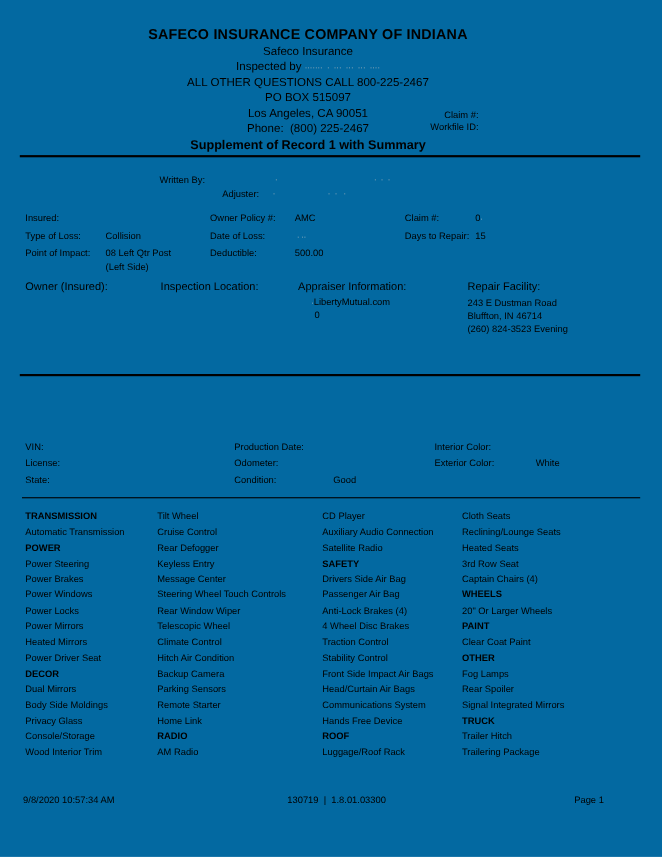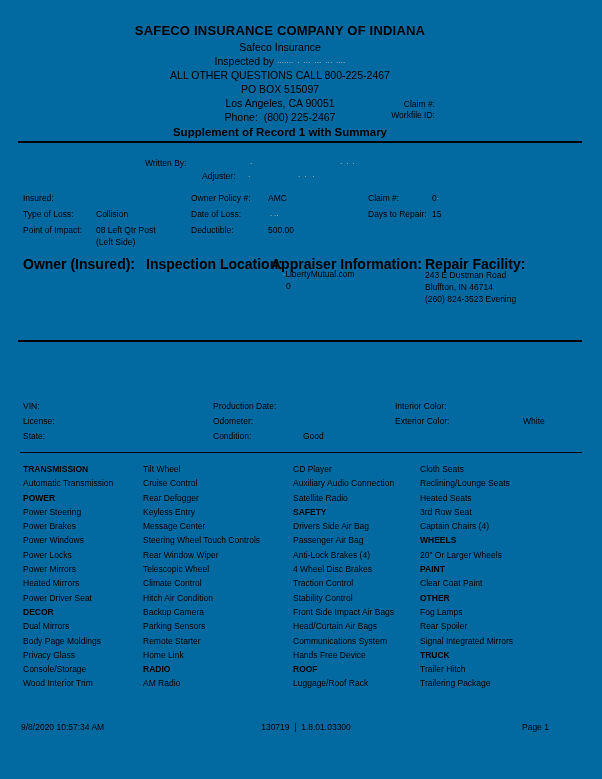--- a/index.html
+++ b/index.html
@@ -8,21 +8,21 @@
     font-family:"Liberation Sans", "DejaVu Sans", sans-serif;
     color:#000; overflow:hidden;
   }
   .abs { position:absolute; }
   .ctr { left:30px; width:500px; text-align:center; }
   .ws { white-space:pre; }
   .f-title { font-size:13px; font-weight:bold; letter-spacing:.2px; }
   .f-hdr   { font-size:10.5px; }
   .f-sup   { font-size:11.5px; font-weight:bold; }
   .f-body  { font-size:8.5px; }
-  .f-sec   { font-size:14px; font-weight:bold; }
+  .f-sec   { font-size:10px; font-weight:normal; }
   .f-veh   { font-size:10px; font-weight:bold; letter-spacing:.3px; }
   .redact  { color:#c2c2c2; font-size:7px; white-space:pre; }
   .redact2 { color:#cccccc; font-size:6.5px; white-space:pre; }
   .rule    { background:#000; }
   .claim-block { left:335px; width:100px; text-align:right; font-size:8.5px; line-height:11px; }
   .feat-grid { left:23px; top:464px; width:560px; height:222px; }
   .feat-col  { position:absolute; top:0; }
   .feat-col.c0 { left:0; }
   .feat-col.c1 { left:120px; }
   .feat-col.c2 { left:270px; }
@@ -95,21 +95,21 @@
   <div class="abs rule" style="top:340px; left:18px; width:564px; height:2px;"></div>
 
 
   <div class="abs f-body" style="top:401px; left:23px;">VIN:</div>
   <div class="abs f-body" style="top:401px; left:213px;">Production Date:</div>
   <div class="abs f-body" style="top:401px; left:395px;">Interior Color:</div>
 
   <div class="abs f-body" style="top:416px; left:23px;">License:</div>
   <div class="abs f-body" style="top:416px; left:213px;">Odometer:</div>
   <div class="abs f-body" style="top:416px; left:395px;">Exterior Color:</div>
-  <div class="abs f-body" style="top:416px; left:487px;margin-left:36px;">White</div>
+  <div class="abs f-body" style="top:416px; left:487px;">White</div>
 
   <div class="abs f-body" style="top:431px; left:23px;">State:</div>
   <div class="abs f-body" style="top:431px; left:213px;">Condition:</div>
   <div class="abs f-body" style="top:431px; left:303px;">Good</div>
 
   <div class="abs rule" style="top:452px; left:20px; width:562px; height:1px;"></div>
 
   <div class="abs feat-grid">
       <div class="feat-col c0">
         <div class="feat-item bold">TRANSMISSION</div>
@@ -117,21 +117,21 @@
         <div class="feat-item bold">POWER</div>
         <div class="feat-item">Power Steering</div>
         <div class="feat-item">Power Brakes</div>
         <div class="feat-item">Power Windows</div>
         <div class="feat-item">Power Locks</div>
         <div class="feat-item">Power Mirrors</div>
         <div class="feat-item">Heated Mirrors</div>
         <div class="feat-item">Power Driver Seat</div>
         <div class="feat-item bold">DECOR</div>
         <div class="feat-item">Dual Mirrors</div>
-        <div class="feat-item">Body Page Moldings</div>
+        <div class="feat-item">Body Side Moldings</div>
         <div class="feat-item">Privacy Glass</div>
         <div class="feat-item">Console/Storage</div>
         <div class="feat-item">Wood Interior Trim</div>
       </div>
       <div class="feat-col c1">
         <div class="feat-item">Tilt Wheel</div>
         <div class="feat-item">Cruise Control</div>
         <div class="feat-item">Rear Defogger</div>
         <div class="feat-item">Keyless Entry</div>
         <div class="feat-item">Message Center</div>

